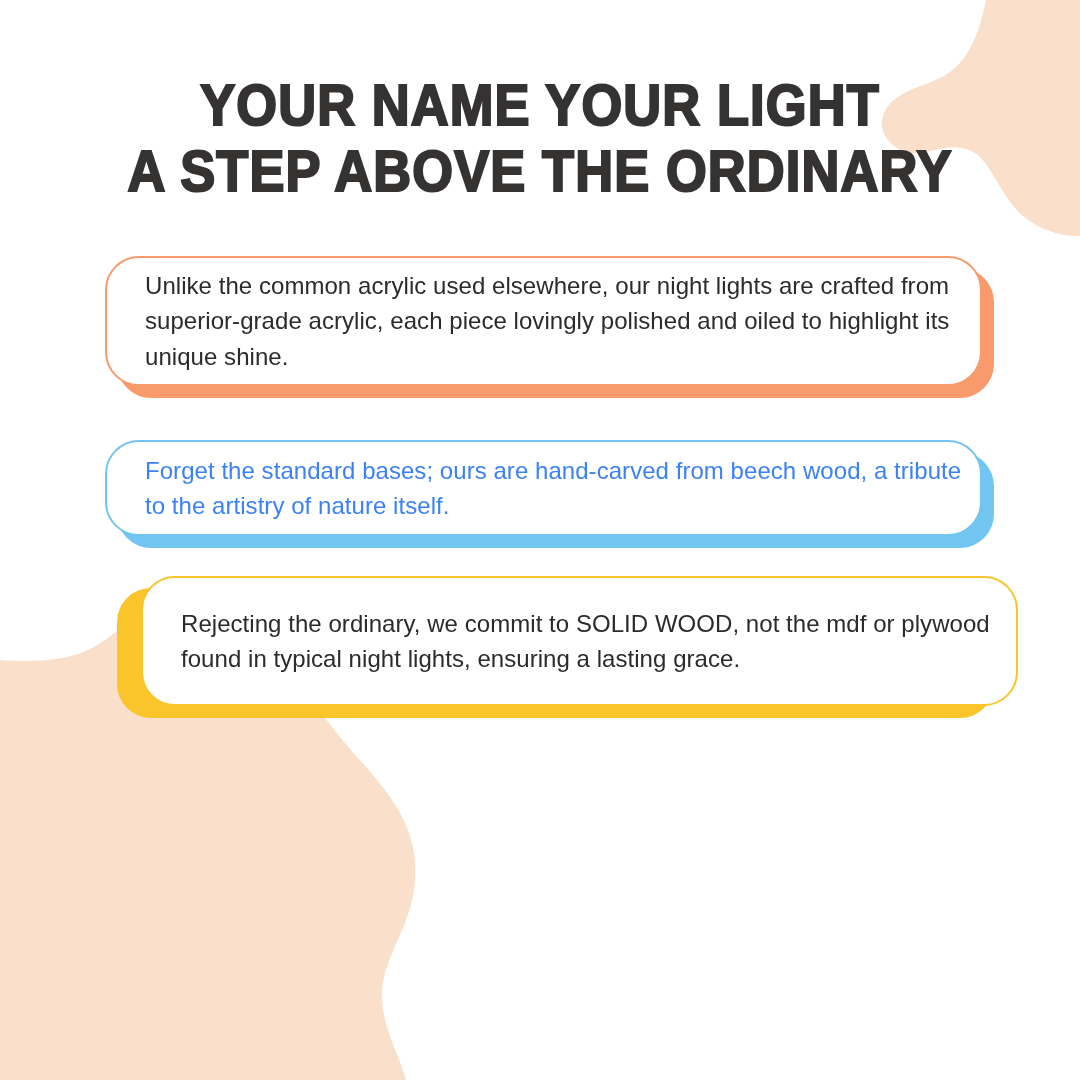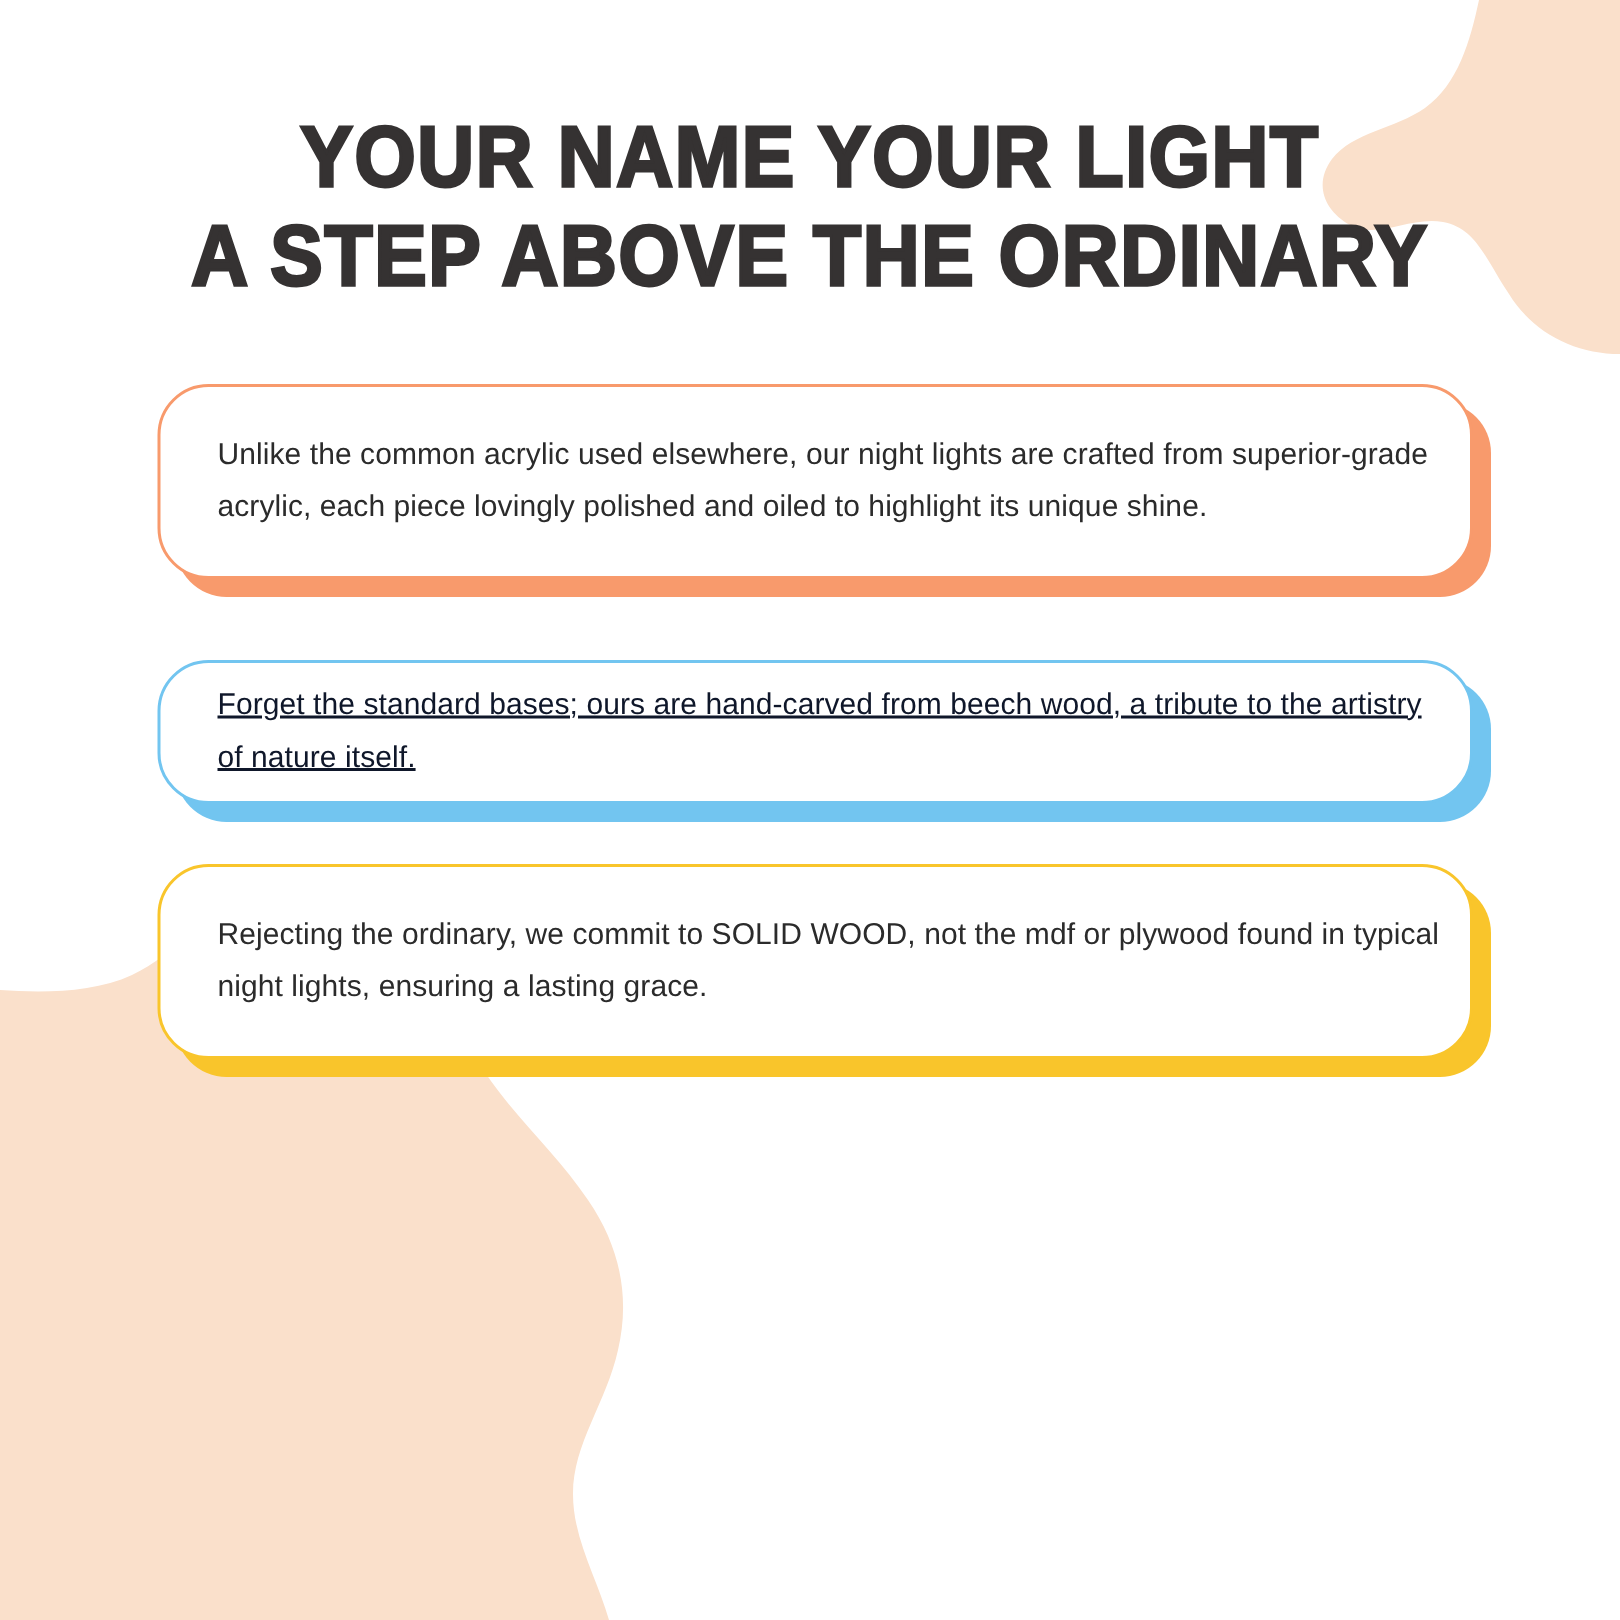--- a/index.html
+++ b/index.html
@@ -79,21 +79,21 @@
     border-radius:34px;
     border:2px solid transparent;
     box-sizing:border-box;
     z-index:2;
     display:flex;
     align-items:center;
   }
   .card .body{
     padding:0 12px 0 38px;
     color:#2B2B2B;
-    font-size:20px;
+    font-size:24px;
     line-height:35.5px;
     font-weight:400;
     letter-spacing:0.05px;
     width:100%;
     box-sizing:border-box;
   }
 
   
   #card-0{left:105px;top:256px;width:877px;height:130px;}
   #card-1{left:105px;top:440px;width:877px;height:96px;}
@@ -121,27 +121,27 @@
     <div class="card" id="card-0">
       <div class="slab" style="background: rgb(248, 154, 108);"></div>
       <div class="panel" style="border-color: rgb(248, 154, 108);">
         <div class="body" style="color: rgb(43, 43, 43);">Unlike the common acrylic used elsewhere, our night lights are crafted from superior-grade acrylic, each piece lovingly polished and oiled to highlight its unique shine.</div>
       </div>
     </div>
 
     <div class="card" id="card-1">
       <div class="slab" style="background: rgb(114, 197, 240);"></div>
       <div class="panel" style="border-color: rgb(114, 197, 240);">
-        <div class="body" style="color: #0f172a; text-decoration: underline;">Forget the standard bases; ours are hand-carved from beech wood, a tribute to the artistry of nature itself.</div>
+        <div class="body" style="color: #3b82f6;">Forget the standard bases; ours are hand-carved from beech wood, a tribute to the artistry of nature itself.</div>
       </div>
     </div>
 
     <div class="card" id="card-2">
       <div class="slab" style="background: rgb(249, 197, 43);"></div>
-      <div class="panel" style="border-color: rgb(249, 197, 43);">
+      <div class="panel" style="border-color: rgb(249, 197, 43); margin-left: 36px;">
         <div class="body" style="color: rgb(43, 43, 43);">Rejecting the ordinary, we commit to SOLID WOOD, not the mdf or plywood found in typical night lights, ensuring a lasting grace.</div>
       </div>
     </div>
 
 
 
   </div>
 </div>
 
 </body></html>

